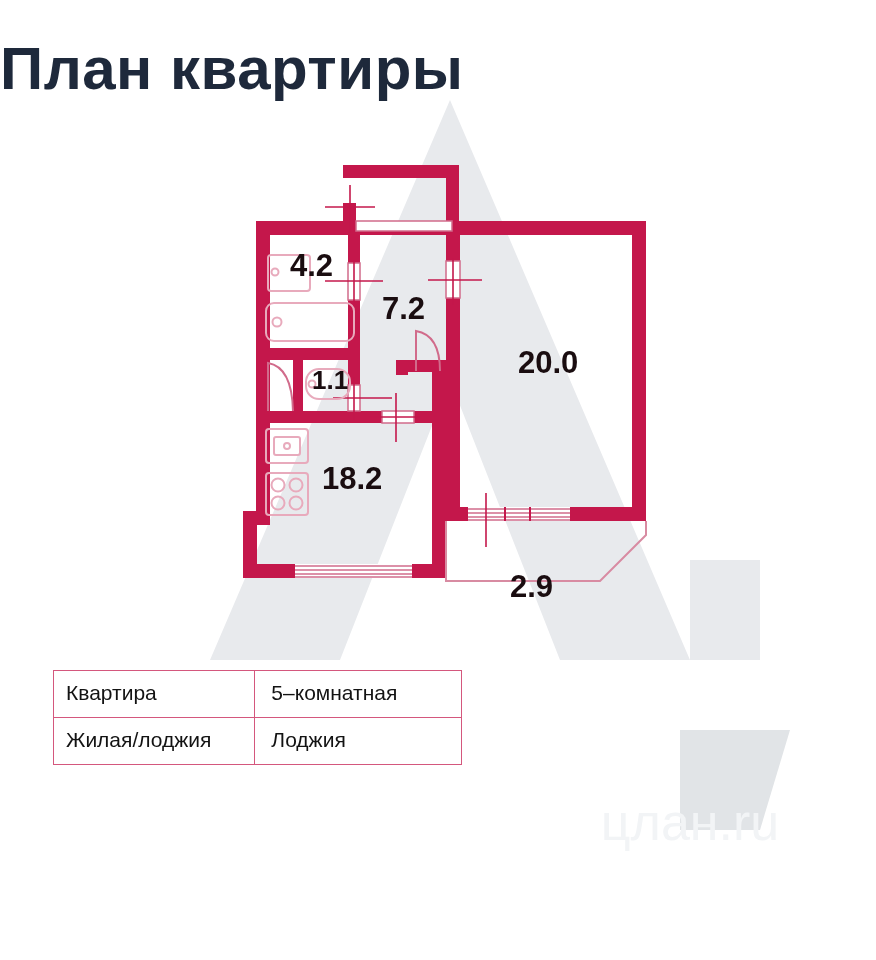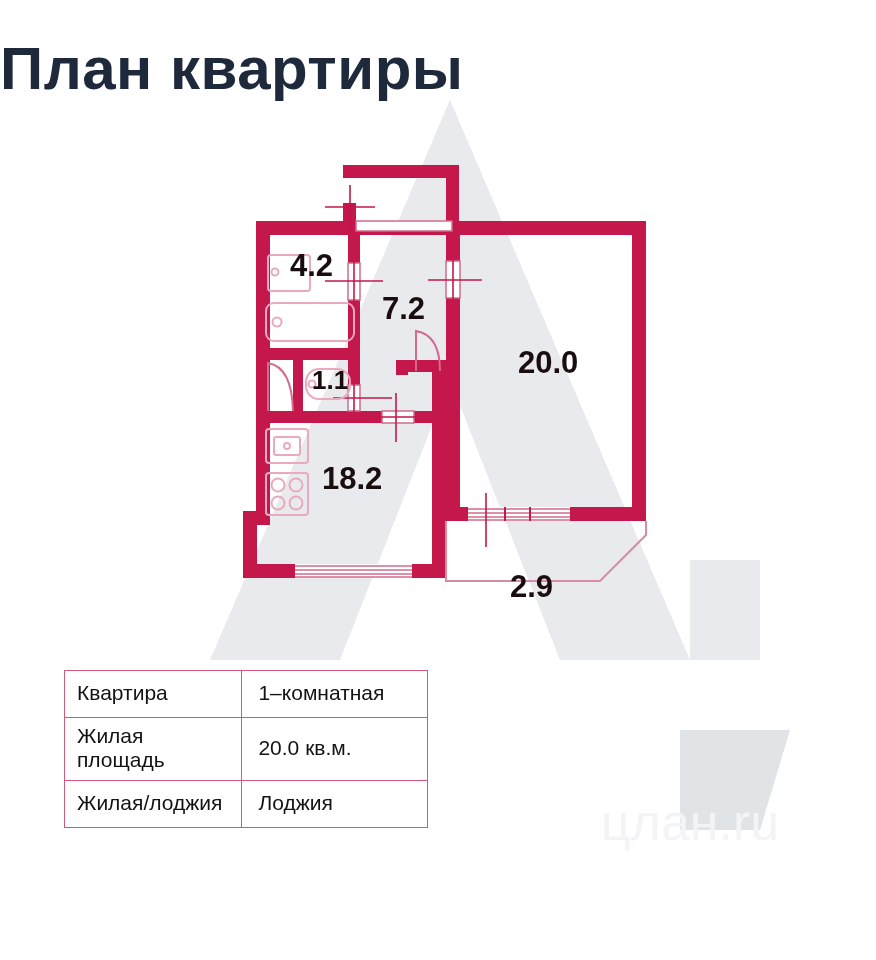--- a/index.html
+++ b/index.html
@@ -63,23 +63,23 @@
     font-weight: bold;
     font-family: "Liberation Sans", "DejaVu Sans", sans-serif;
     white-space: nowrap;
     z-index: 4;
     line-height: 1;
   }
 
   
   #info-table {
     position: absolute;
-    left: 64px;
+    left: 53px;
     top: 670px;
-    width: 364px;
+    width: 409px;
     border-collapse: collapse;
     z-index: 3;
   }
   #info-table td {
     border: 1.6px solid #d4577d;
     padding: 6px 10px 8px 12px;
     font-size: 21px;
     color: #131313;
     height: 32px;
     vertical-align: middle;
@@ -252,24 +252,20 @@
   <div class="area-label" style="left:312px; top:252px; font-size:26px;text-align:center;">1.1</div>
   <div class="area-label" style="left:322px; top:348px;">18.2</div>
   <div class="area-label" style="left:518px; top:232px;">20.0</div>
   <div class="area-label" style="left:510px; top:412px;margin-top:44px;">2.9</div>
 </div>
 
 <table id="info-table">
   <tbody>
     <tr>
       <td class="col-label">Квартира</td>
-      <td class="col-value">1–комнатная</td>
-    </tr>
-    <tr>
-      <td class="col-label">Жилая площадь</td>
-      <td class="col-value">20.0 кв.м.</td>
+      <td class="col-value">5–комнатная</td>
     </tr>
     <tr>
       <td class="col-label">Жилая/лоджия</td>
       <td class="col-value">Лоджия</td>
     </tr>
   </tbody>
 </table>
 
 </body></html>

